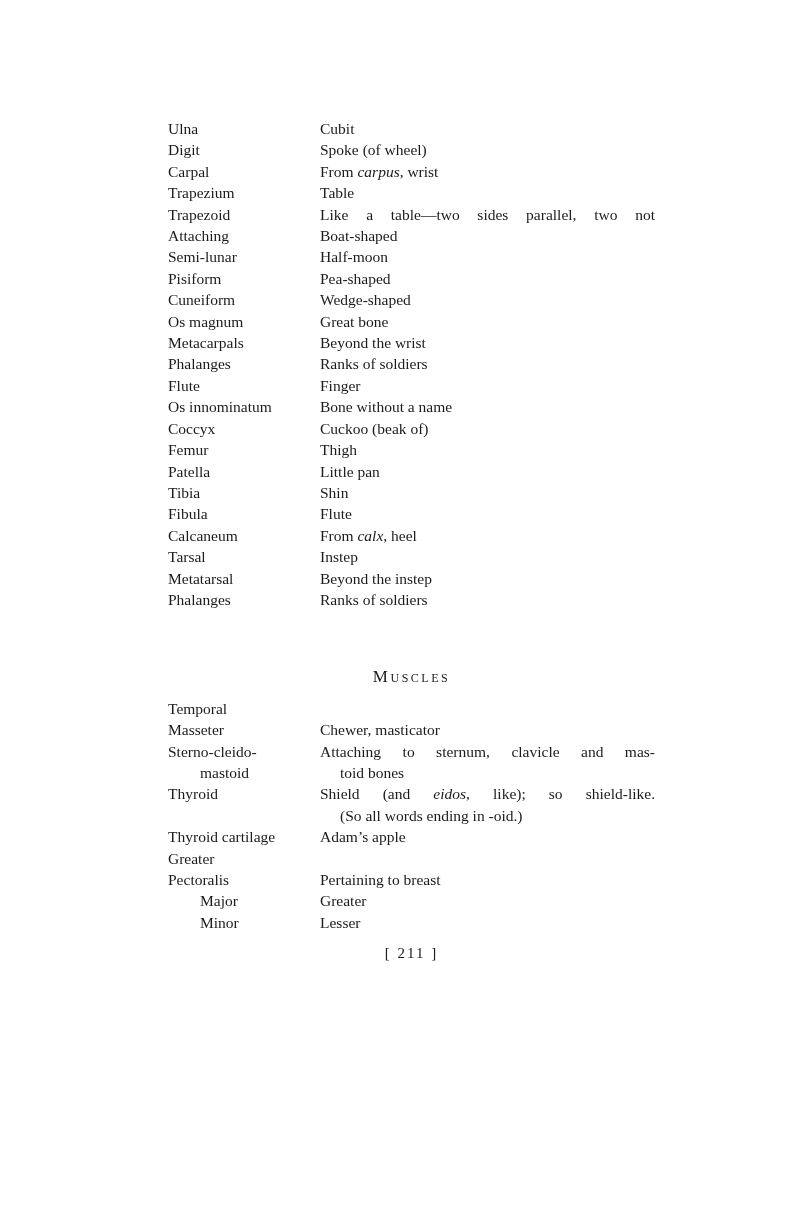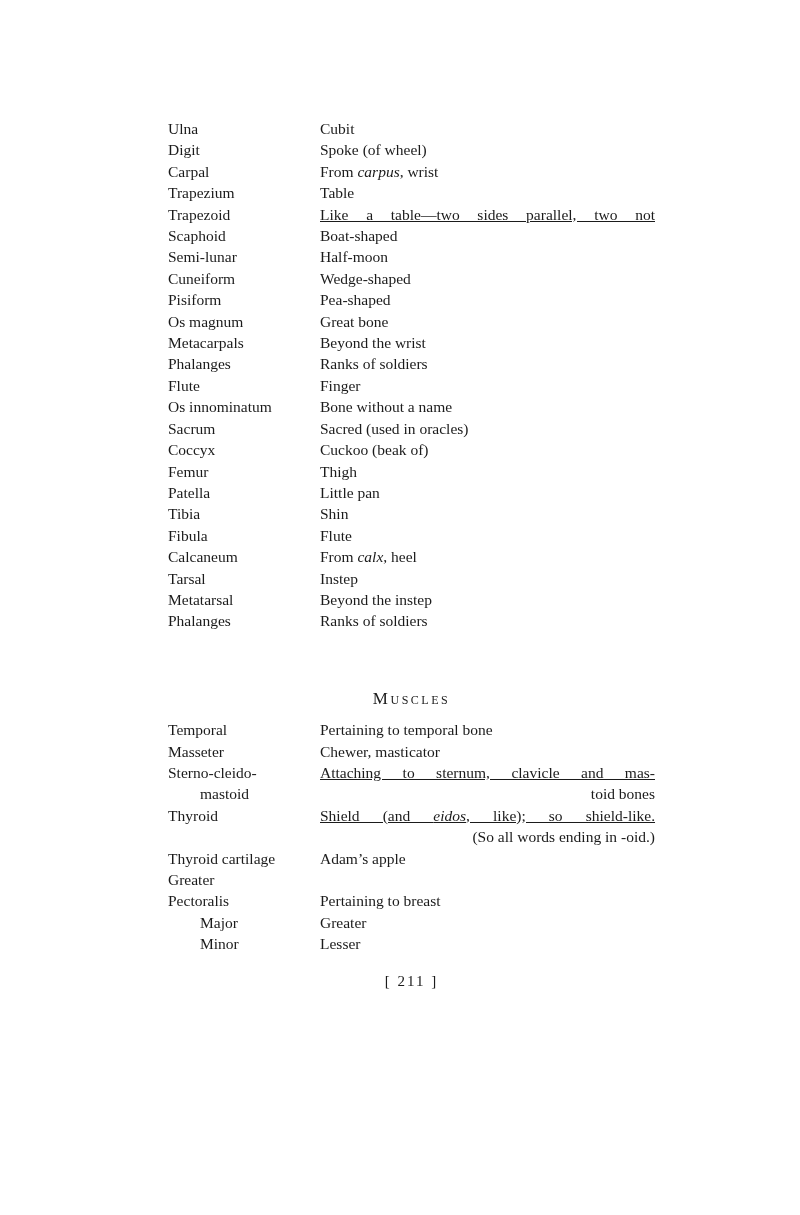--- a/index.html
+++ b/index.html
@@ -30,36 +30,35 @@
   }
   .term {
     flex: 0 0 152px;
     width: 152px;
   }
   .def {
     flex: 1 1 auto;
     min-width: 0;
   }
   .term-line.ind { padding-left: 32px; }
-  .def-line.ind  { padding-left: 20px; text-align: right; }
+  .def-line.ind  { padding-left: 20px; }
   .def-line.just {
     text-align: justify;
     text-align-last: justify;
-    text-decoration: underline;
   }
   .section-heading {
     margin: 56px 0 10px 0;
     text-align: center;
     font-size: 17px;
     font-weight: normal;
     font-variant: small-caps;
     letter-spacing: 2.5px;
   }
   .page-number {
-    margin-top: 16px;
+    margin-top: 10px;
     text-align: center;
     font-size: 15px;
     letter-spacing: 2px;
   }
   i { font-style: italic; }
 </style>
 </head>
 <body>
 
 <div class="page">
@@ -101,52 +100,52 @@
         <div class="row">
           <div class="term">
             <div class="term-line">Trapezoid</div>
           </div>
           <div class="def">
             <div class="def-line just"><span>Like a table—two sides parallel, two not</span></div>
           </div>
         </div>
         <div class="row">
           <div class="term">
-            <div class="term-line">Scaphoid</div>
+            <div class="term-line">Attaching</div>
           </div>
           <div class="def">
             <div class="def-line"><span>Boat-shaped</span></div>
           </div>
         </div>
         <div class="row">
           <div class="term">
             <div class="term-line">Semi-lunar</div>
           </div>
           <div class="def">
             <div class="def-line"><span>Half-moon</span></div>
           </div>
         </div>
         <div class="row">
           <div class="term">
+            <div class="term-line">Pisiform</div>
+          </div>
+          <div class="def">
+            <div class="def-line"><span>Pea-shaped</span></div>
+          </div>
+        </div>
+        <div class="row">
+          <div class="term">
             <div class="term-line">Cuneiform</div>
           </div>
           <div class="def">
             <div class="def-line"><span>Wedge-shaped</span></div>
           </div>
         </div>
         <div class="row">
           <div class="term">
-            <div class="term-line">Pisiform</div>
-          </div>
-          <div class="def">
-            <div class="def-line"><span>Pea-shaped</span></div>
-          </div>
-        </div>
-        <div class="row">
-          <div class="term">
             <div class="term-line">Os magnum</div>
           </div>
           <div class="def">
             <div class="def-line"><span>Great bone</span></div>
           </div>
         </div>
         <div class="row">
           <div class="term">
             <div class="term-line">Metacarpals</div>
           </div>
@@ -173,28 +172,20 @@
         <div class="row">
           <div class="term">
             <div class="term-line">Os innominatum</div>
           </div>
           <div class="def">
             <div class="def-line"><span>Bone without a name</span></div>
           </div>
         </div>
         <div class="row">
           <div class="term">
-            <div class="term-line">Sacrum</div>
-          </div>
-          <div class="def">
-            <div class="def-line"><span>Sacred (used in oracles)</span></div>
-          </div>
-        </div>
-        <div class="row">
-          <div class="term">
             <div class="term-line">Coccyx</div>
           </div>
           <div class="def">
             <div class="def-line"><span>Cuckoo (beak of)</span></div>
           </div>
         </div>
         <div class="row">
           <div class="term">
             <div class="term-line">Femur</div>
           </div>
@@ -259,23 +250,20 @@
           </div>
         </div>
       </div>
 
     <h2 class="section-heading">Muscles</h2>
 
     <div class="glossary">
         <div class="row">
           <div class="term">
             <div class="term-line">Temporal</div>
-          </div>
-          <div class="def">
-            <div class="def-line"><span>Pertaining to temporal bone</span></div>
           </div>
         </div>
         <div class="row">
           <div class="term">
             <div class="term-line">Masseter</div>
           </div>
           <div class="def">
             <div class="def-line"><span>Chewer, masticator</span></div>
           </div>
         </div>

